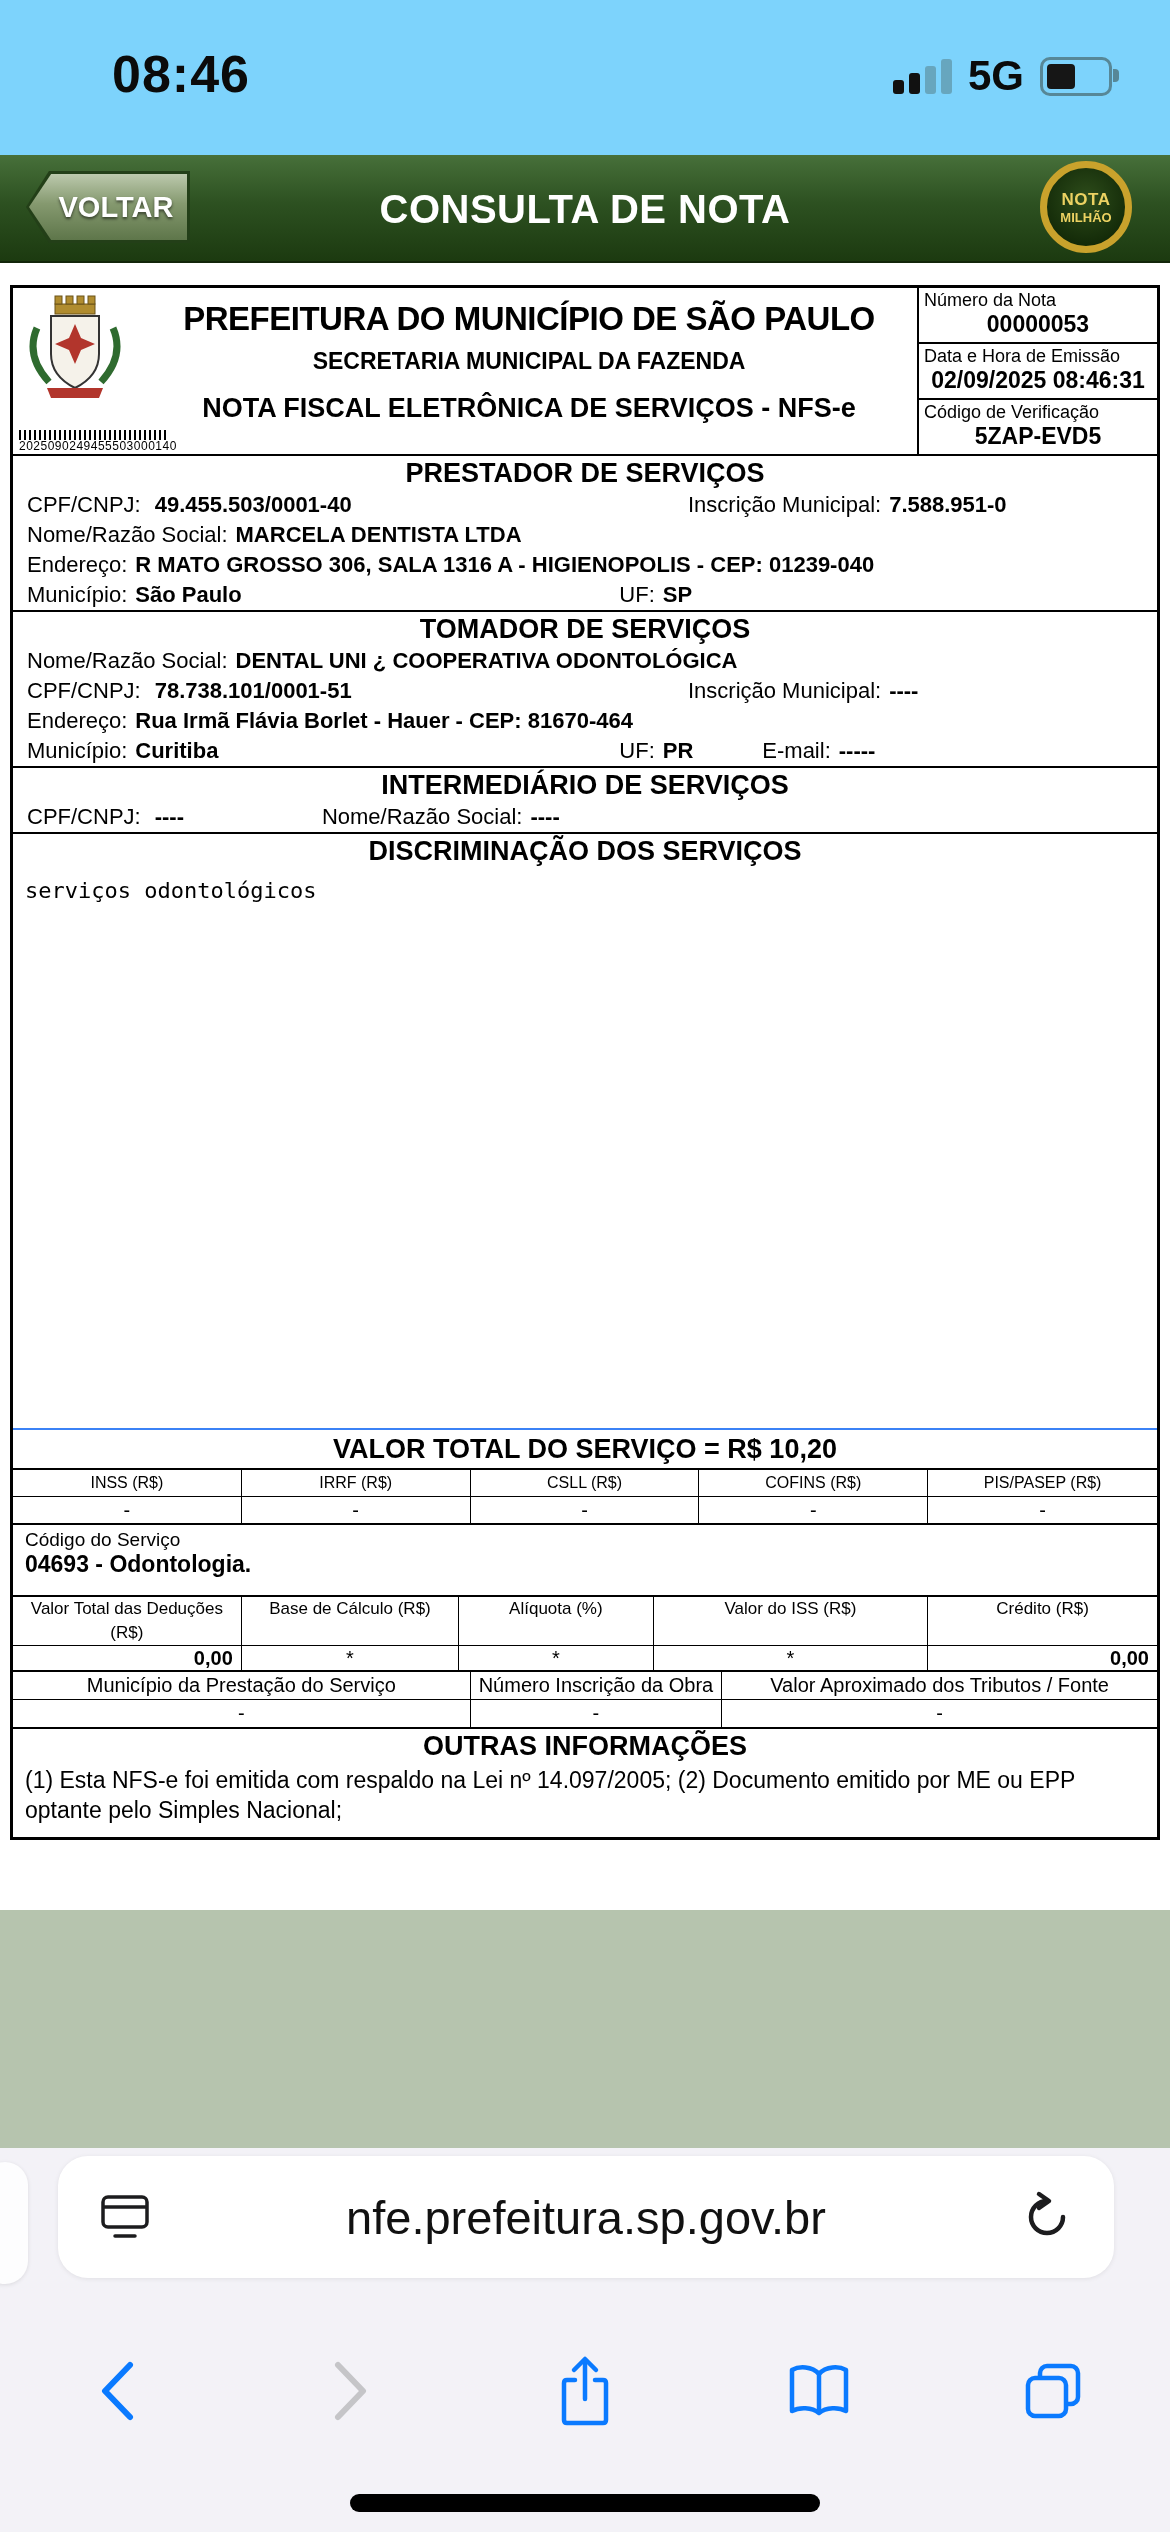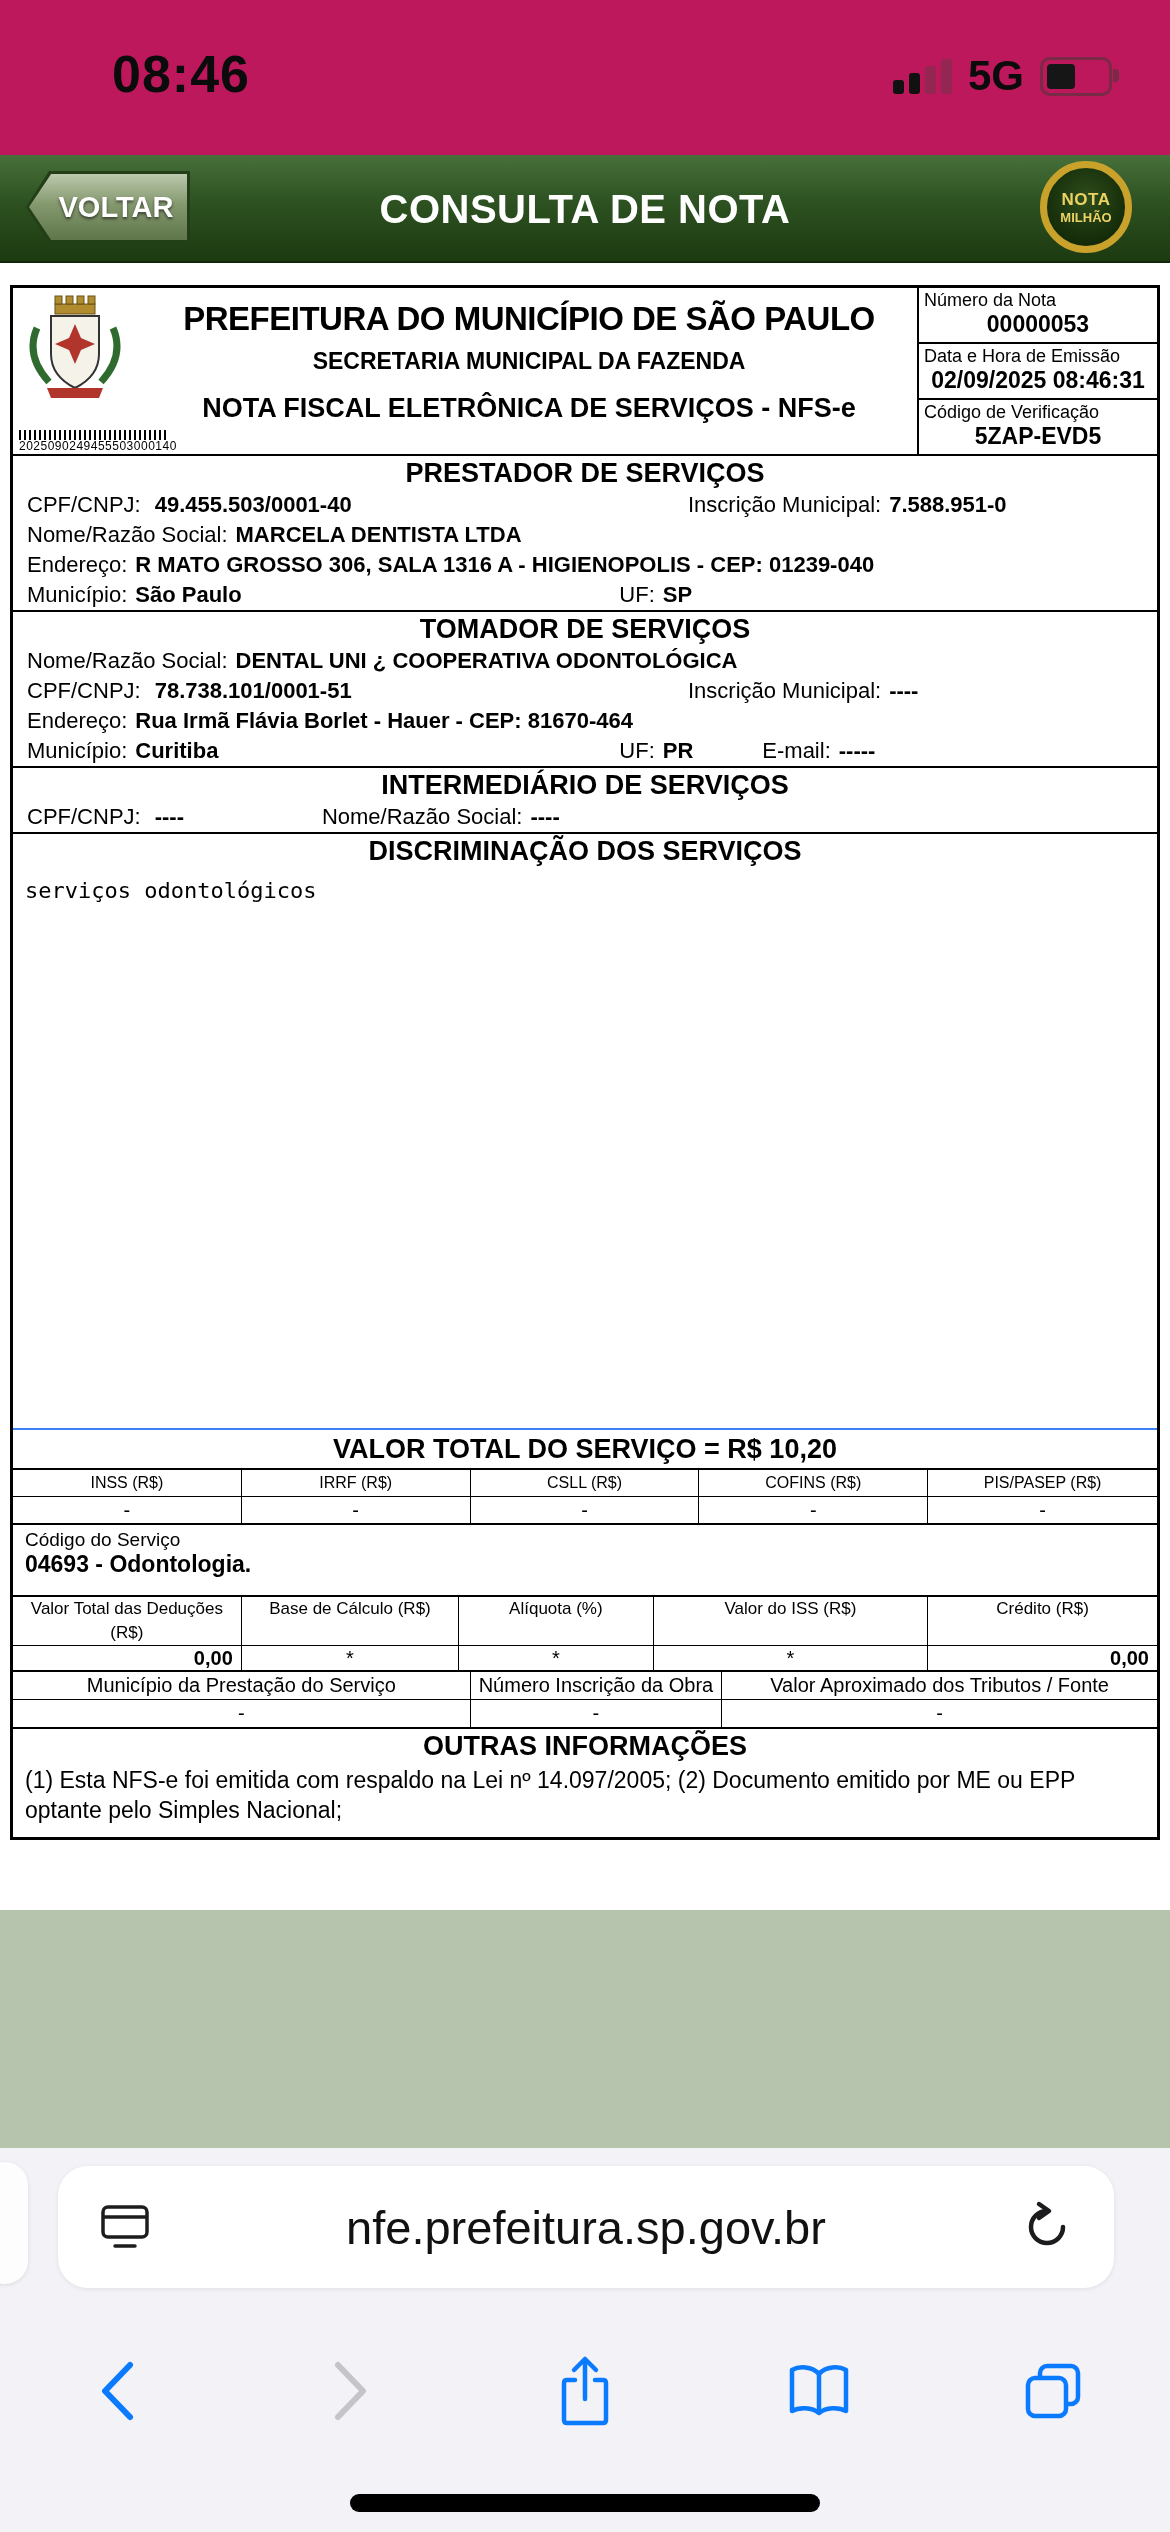--- a/index.html
+++ b/index.html
@@ -1,20 +1,20 @@
 <!DOCTYPE html>
 <html><head>
 <meta charset="utf-8">
 <style>
   html,body{margin:0;padding:0;background:#e9e9e9;}
   .screen{position:relative;width:1170px;height:2532px;background:#ffffff;overflow:hidden;
           font-family:"Liberation Sans",sans-serif;color:#000;margin:0 auto;}
 
   
-  .status-bar{position:absolute;top:0;left:0;width:100%;height:155px;background:#be185d;}
+  .status-bar{position:absolute;top:0;left:0;width:100%;height:155px;background:#7dd3fc;}
   .time{position:absolute;left:112px;top:44px;font-size:52px;font-weight:bold;color:#0b0b0b;letter-spacing:1px;}
   .status-right{position:absolute;right:58px;top:50px;display:flex;align-items:center;gap:16px;height:52px;}
   .sig{display:flex;align-items:flex-end;gap:5px;height:36px;}
   .sig i{display:block;width:11px;border-radius:3px;}
   .sig .on{background:#111;}
   .sig .off{background:rgba(60,70,60,.32);}
   .net{font-size:42px;font-weight:bold;color:#0b0b0b;}
   .bat{position:relative;width:66px;height:33px;border:3px solid rgba(50,60,50,.5);border-radius:10px;}
   .bat .lvl{position:absolute;left:4px;top:4px;bottom:4px;width:42%;background:#161616;border-radius:4px;}
   .bat:after{content:"";position:absolute;right:-10px;top:9px;width:6px;height:13px;background:rgba(50,60,50,.5);
@@ -91,21 +91,21 @@
   .loc .th{font-size:20px;line-height:27px;}
   .loc .td{font-size:20px;line-height:27px;}
   .outras{padding-bottom:12px;}
   .outras p{font-size:23px;line-height:30px;margin:2px 12px 0;}
 
   
   .band{position:absolute;top:1910px;left:0;width:100%;height:238px;background:#b6c4ae;}
   .safari{position:absolute;top:2148px;left:0;width:100%;height:384px;background:#f3f2f7;}
   .tab-sliver{position:absolute;left:-18px;top:14px;width:46px;height:122px;border-radius:24px;
               background:#fdfdfe;box-shadow:0 1px 4px rgba(0,0,0,.10);}
-  .url-pill{position:absolute;left:58px;top:18px;width:1056px;height:122px;border-radius:30px;background:#fff;
+  .url-pill{position:absolute;left:58px;top:8px;width:1056px;height:122px;border-radius:30px;background:#fff;
             box-shadow:0 1px 5px rgba(0,0,0,.08);}
   .url-text{position:absolute;left:0;right:0;top:34px;text-align:center;font-size:47px;color:#111;}
   .page-ic{position:absolute;left:42px;top:38px;}
   .reload-ic{position:absolute;right:38px;top:32px;}
   .toolbar{position:absolute;left:0;top:158px;width:100%;height:170px;display:flex;align-items:center;}
   .tool{flex:1;display:flex;align-items:center;justify-content:center;cursor:pointer;}
   .home{position:absolute;left:350px;top:346px;width:470px;height:18px;border-radius:9px;background:#000;}
 </style>
 </head>
 <body>

